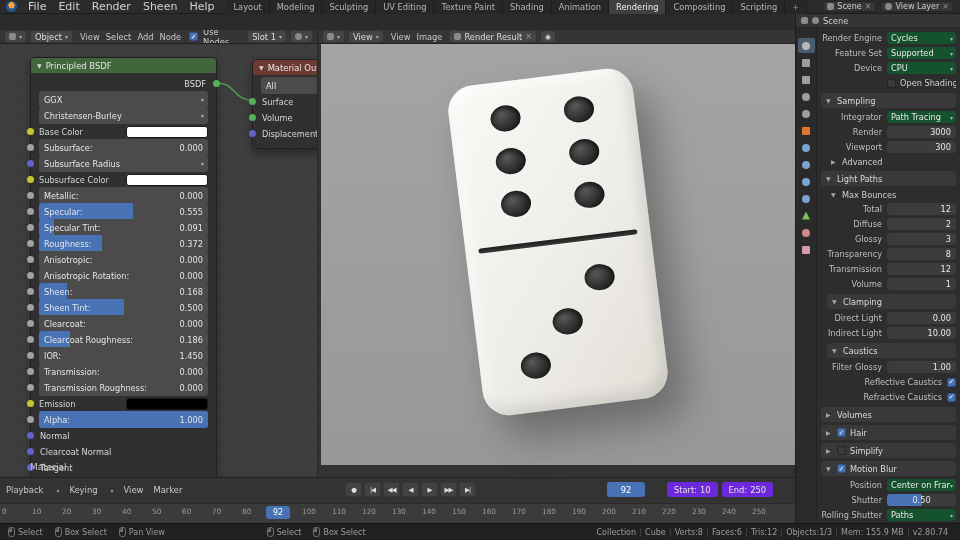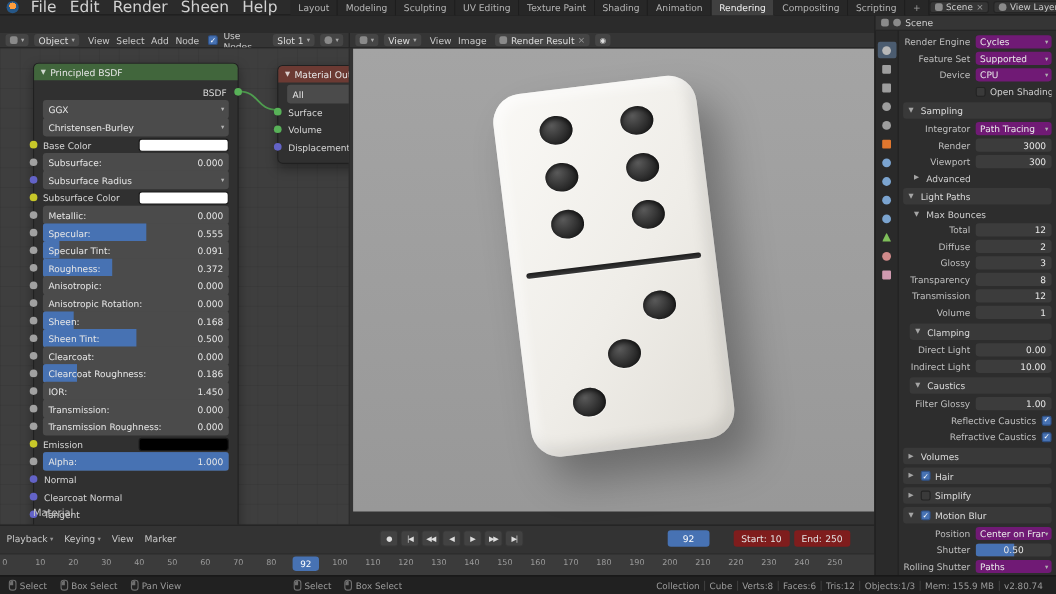--- a/index.html
+++ b/index.html
@@ -3,21 +3,21 @@
 <meta charset="utf-8">
 <style>
 *{margin:0;padding:0;box-sizing:border-box}
 html,body{width:960px;height:540px;overflow:hidden}
 body{background:#2b2b2b;font-family:"DejaVu Sans",sans-serif;font-size:9px;color:#cfcfcf}
 
 
 .topbar{position:absolute;left:0;top:0;right:0;height:14px;background:#2b2b2b;border-bottom:1px solid #1d1d1d;display:flex;align-items:center;z-index:6}
 .logo{width:11px;height:11px;margin:0 5px 0 6px;border-radius:50%;background:radial-gradient(circle at 50% 40%,#ff9e3d 0 36%,#265787 37% 100%);flex:0 0 auto}
 .menus{display:flex}
-.menu-item{padding:0 6px;line-height:14px;color:#d2d2d2;font-size:14px}
+.menu-item{padding:0 6px;line-height:14px;color:#d2d2d2;font-size:11px}
 .tabs{display:flex;height:14px;margin-left:6px}
 .tab{padding:0 7px;line-height:14px;color:#b5b5b5;background:#272727;border-right:1px solid #1d1d1d;font-size:8.3px;white-space:nowrap}
 .tab.active{background:#404040;color:#f0f0f0}
 .tab.add{color:#9a9a9a}
 .top-right{margin-left:auto;display:flex;gap:4px;align-items:center;padding-right:6px}
 .pill{height:11px;display:flex;align-items:center;gap:3px;background:#363636;border:1px solid #242424;border-radius:3px;padding:0 4px;font-size:8px;color:#ccc;white-space:nowrap}
 .mini{width:7px;height:7px;border-radius:2px;background:#8a8a8a;display:inline-block;flex:0 0 auto}
 .mini.round{border-radius:50%}
 .x{color:#999;font-size:8px;line-height:8px}
 
@@ -75,49 +75,49 @@
 .pip{position:absolute;width:30px;height:26px;border-radius:50%;transform:translate(-50%,-50%);
  background:radial-gradient(circle at 38% 32%,#5a5a5a,#1e1e1e 75%);
  box-shadow:inset 0 3px 4px rgba(0,0,0,.55),0 1px 1px rgba(255,255,255,.55)}
 .divider{position:absolute;left:13px;right:13px;top:50%;height:5px;margin-top:-3px;border-radius:3px;
  background:linear-gradient(#1c1c1c,#3a3a3a);box-shadow:0 1px 1px rgba(255,255,255,.5)}
 
 
 .timeline{height:46px;flex:0 0 46px;background:#333;border-top:1px solid #222;position:relative}
 .tl-top{height:24px;display:flex;align-items:center;padding:0 6px;position:relative}
 .tl-menus{display:flex;gap:10px}
-.tl-menu{display:flex;align-items:center;gap:2px;color:#c9c9c9;font-size:8.4px}
+.tl-menu{display:flex;align-items:center;gap:13px;color:#c9c9c9;font-size:8.4px}
 .tl-menu .arr{font-size:6px;color:#999;display:none}
 .tl-menu.has-arrow .arr{display:inline}
 .transport{position:absolute;left:345px;top:4px;display:flex;gap:2px}
 .tbtn{min-width:17px;height:15px;padding:0 3px;background:#424242;border:1px solid #363636;border-radius:3px;display:flex;align-items:center;justify-content:center;font-size:6.5px;color:#ddd;letter-spacing:-1px}
 .frame-pill{position:absolute;right:150px;top:4px;width:38px;height:15px;background:#4772b3;border-radius:3px;color:#fff;display:flex;align-items:center;justify-content:center;font-size:8.3px}
 .ranges{position:absolute;right:22px;top:4px;display:flex;gap:4px}
-.range-pill{height:15px;background:#7f1d1d;border-radius:3px;display:flex;align-items:center;gap:3px;padding:0 7px;font-size:8.3px;color:#e3e3e3}
+.range-pill{height:15px;background:#6d28d9;border-radius:3px;display:flex;align-items:center;gap:3px;padding:0 7px;font-size:8.3px;color:#e3e3e3}
 .tl-ruler{position:absolute;left:0;right:0;bottom:0;height:20px;background:#3b3b3b;border-top:1px solid #2a2a2a;overflow:hidden}
 .ticks{display:flex;padding-top:3px}
 .tick{flex:0 0 30px;width:30px;font-size:7.3px;color:#9b9b9b;padding-left:2px}
 .cur-frame{position:absolute;left:266px;top:2px;width:24px;height:13px;background:#4772b3;border-radius:3px;color:#fff;font-size:8px;display:flex;align-items:center;justify-content:center}
 
 
 .props-col{position:absolute;left:795px;top:14px;right:0;bottom:17px;background:#2d2d2d;border-left:1px solid #1d1d1d;display:flex;flex-direction:column}
 .props-hdr{height:14px;flex:0 0 14px;background:#353535;border-bottom:1px solid #232323;display:flex;align-items:center;gap:4px;padding:0 5px;font-size:8.3px}
 .props-body{flex:1;display:flex;overflow:hidden}
 .tabstrip{width:21px;flex:0 0 21px;background:#2a2a2a;border-right:1px solid #222;display:flex;flex-direction:column;align-items:center;padding-top:10px;gap:2px}
 .ptab{width:17px;height:15px;border-radius:2px;display:flex;align-items:center;justify-content:center}
 .ptab.active{background:#4b5c70}
 .shape{width:8px;height:8px;background:#999}
 .ptab.k-circle .shape{border-radius:50%}
 .ptab.k-square .shape{border-radius:1px}
 .ptab.k-tri .shape{clip-path:polygon(50% 0,100% 100%,0 100%)}
 .props-content{flex:1;padding:3px 4px 0;font-size:8.2px;overflow:hidden;min-width:0}
 .prop-row{display:flex;align-items:center;height:14px;margin-bottom:1px}
 .plabel{width:66px;flex:0 0 66px;text-align:right;padding-right:5px;color:#bfbfbf;white-space:nowrap;overflow:hidden}
 .plabel.grow{flex:1;width:auto}
-.pfield{flex:1;height:12px;border-radius:3px;background:#701a75;position:relative;display:flex;align-items:center;overflow:hidden;color:#e8e8e8;min-width:0}
+.pfield{flex:1;height:12px;border-radius:3px;background:#14532d;position:relative;display:flex;align-items:center;overflow:hidden;color:#e8e8e8;min-width:0}
 .pfield .txt{flex:1;padding-left:4px;white-space:nowrap;overflow:hidden}
 .pfield .arr{padding-right:3px;font-size:6px;color:#b0b0b0}
 .pfield.num{background:#3c3c3c;justify-content:flex-end;padding-right:5px}
 .pfield.slider{background:#3c3c3c;justify-content:center}
 .pfield.slider .fill{position:absolute;left:0;top:0;bottom:0;background:#4772b3}
 .pfield.slider .val{position:relative}
 .check-side{margin-left:4px;color:#cfcfcf;white-space:nowrap;overflow:hidden}
 .sec{display:flex;align-items:center;gap:4px;height:15px;background:#393939;border-radius:3px;margin:3px 0 2px;padding:0 5px;color:#dcdcdc;white-space:nowrap;overflow:hidden}
 .sec .tri,.sub .tri{font-size:6px;color:#a5a5a5;width:7px;flex:0 0 7px}
 .sub{display:flex;align-items:center;gap:4px;height:13px;margin:1px 0;padding-left:10px;color:#cfcfcf}

